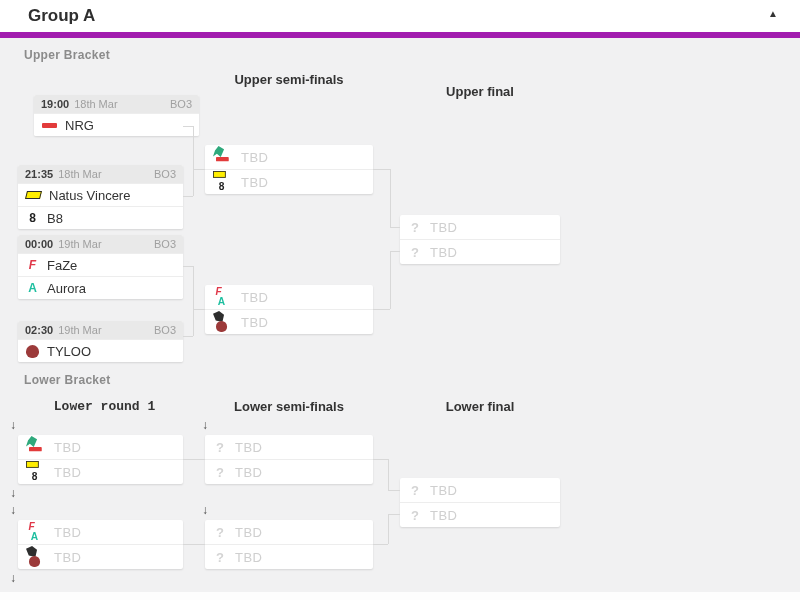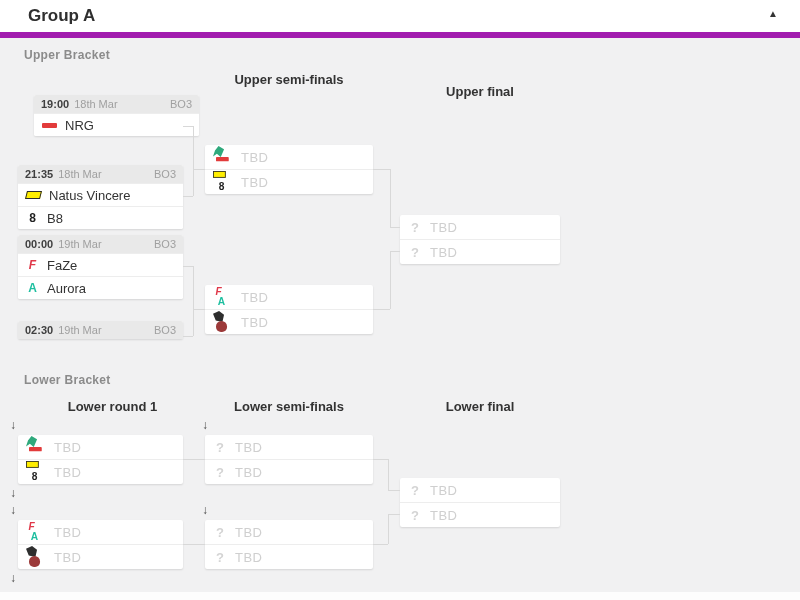--- a/index.html
+++ b/index.html
@@ -112,20 +112,24 @@
       <span class="logo logo-aurora" style="color: rgb(31, 191, 160);">A</span>
       <span class="team-name">Aurora</span>
     </div>
   </div>
 
   <div class="match-card" style="left:18px; top:305px;margin-top:16px;">
     <div class="match-header">
       <span class="match-time">02:30</span>
       <span class="match-date">19th Mar</span>
       <span class="match-format">BO3</span>
+    </div>
+    <div class="team-row">
+      <span class="logo logo-tyloo" style="background: rgb(156, 58, 58);"></span>
+      <span class="team-name">TYLOO</span>
     </div>
   </div>
 
   <div class="tbd-card" style="left:205px; top:145px; width:168px;">
     <div class="tbd-slot">
       <span class="dual">
         <span class="logo logo-falcons cand-a" style="background: rgb(47, 169, 124);"></span>
         <span class="logo logo-nrg cand-b" style="background: rgb(226, 59, 59);"></span>
       </span>
       <span class="tbd-label">TBD</span>
@@ -176,21 +180,21 @@
   <div class="v-line" style="left:193px; top:266px; height:70px;"></div>
   <div class="h-line" style="left:193px; top:309px; width:12px;"></div>
   <div class="h-line" style="left:373px; top:169px; width:17px;"></div>
   <div class="v-line" style="left:390px; top:169px; height:58px;"></div>
   <div class="h-line" style="left:390px; top:227px; width:10px;"></div>
   <div class="h-line" style="left:373px; top:309px; width:17px;"></div>
   <div class="v-line" style="left:390px; top:251px; height:58px;"></div>
   <div class="h-line" style="left:390px; top:251px; width:10px;"></div>
 
   <div class="section-label" style="left:24px; top:373px;">Lower Bracket</div>
-  <div class="col-head" style="left:30px; top:399px; width:165px;">Lower round 1</div>
+  <div class="col-head" style="left:22px; top:399px; width:165px;font-family:Liberation Mono, monospace;">Lower round 1</div>
   <div class="col-head" style="left:400px; top:399px; width:160px;">Lower final</div>
   <div class="col-head" style="left:205px; top:399px; width:168px;">Lower semi-finals</div>
 
   <div class="drop-arrow" style="left:10px; top:418px;">↓</div>
   <div class="drop-arrow" style="left:10px; top:486px;">↓</div>
   <div class="drop-arrow" style="left:10px; top:503px;">↓</div>
   <div class="drop-arrow" style="left:10px; top:571px;">↓</div>
   <div class="drop-arrow" style="left:202px; top:418px;">↓</div>
   <div class="drop-arrow" style="left:202px; top:503px;">↓</div>
 

